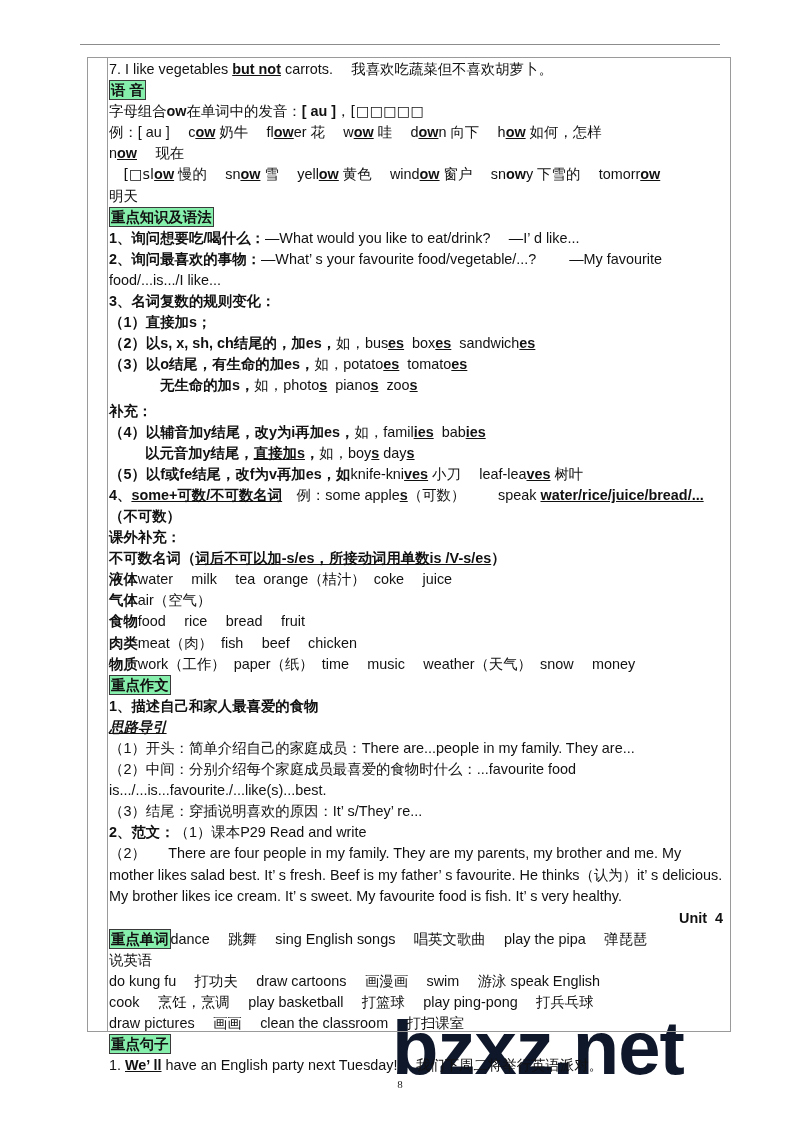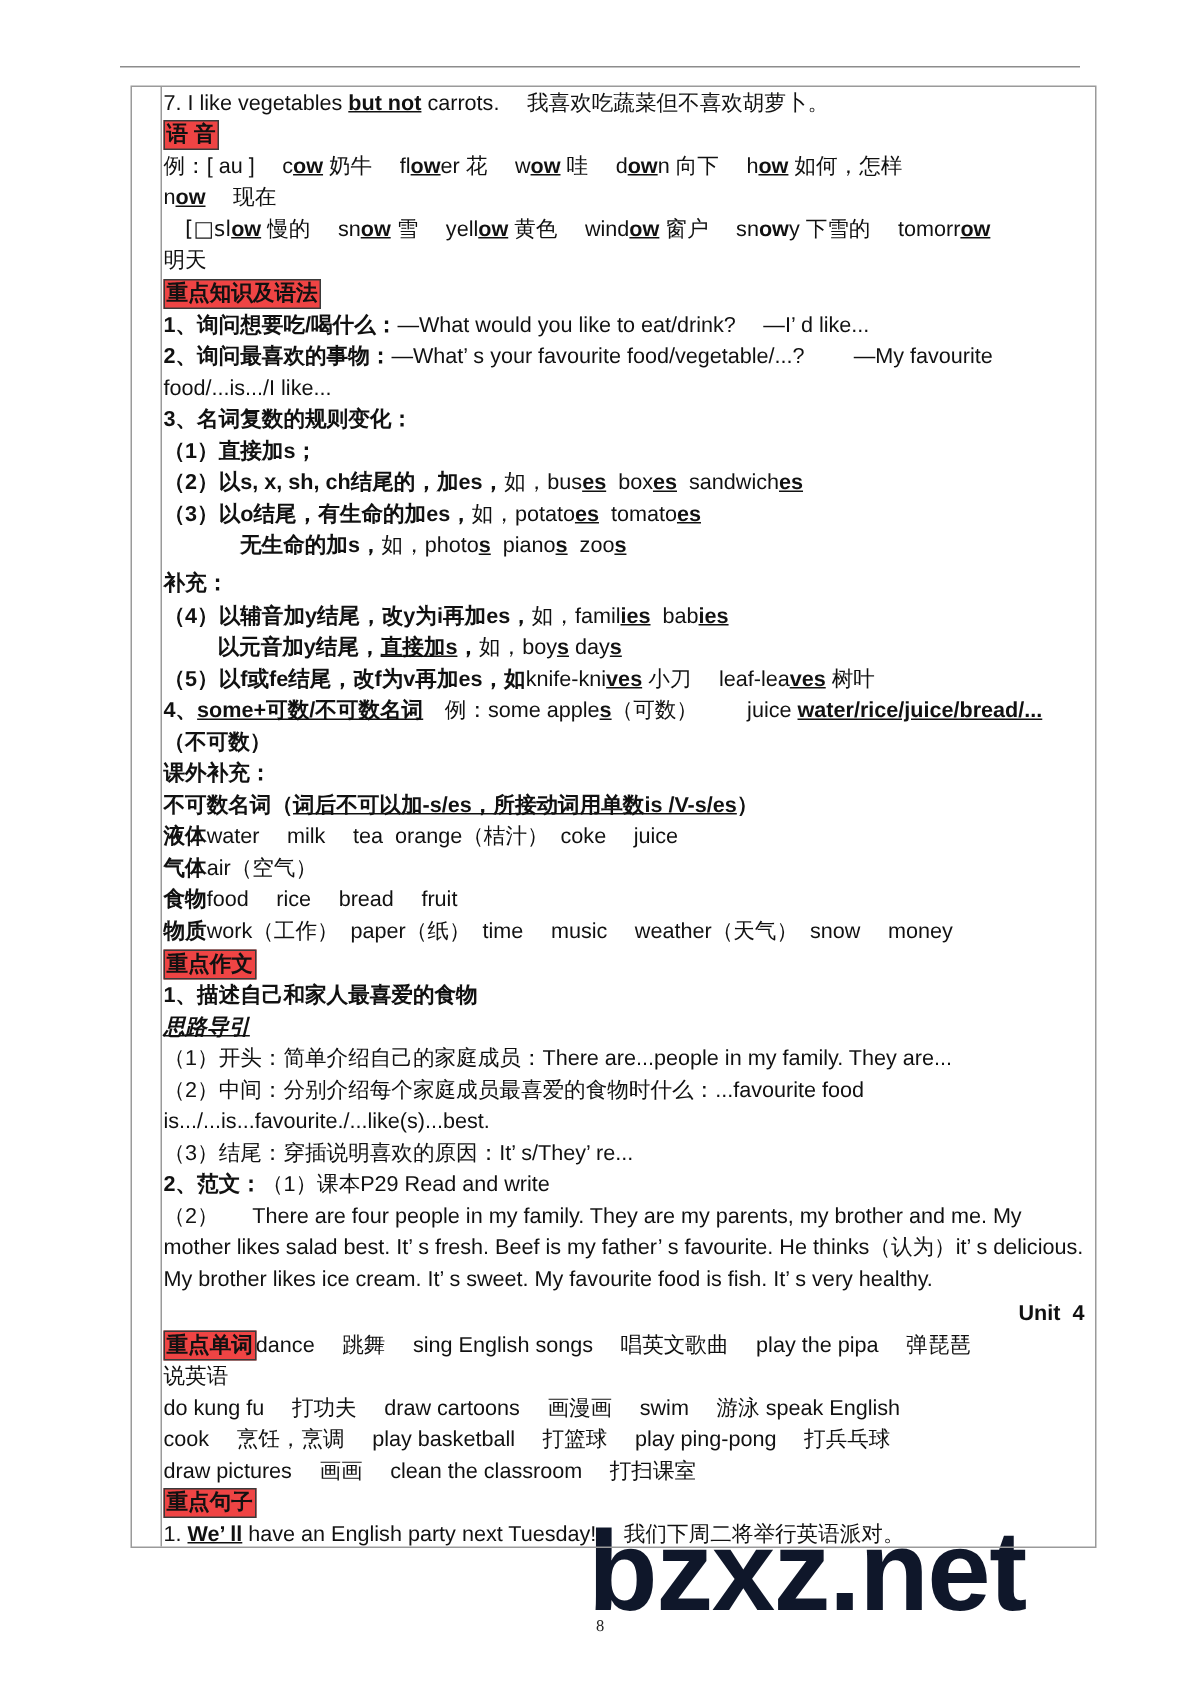--- a/index.html
+++ b/index.html
@@ -97,21 +97,21 @@
   }
 
   
   b, .b { font-weight: bold; }
   .bu  { font-weight: bold; text-decoration: underline; }
   .biu { font-weight: bold; font-style: italic; text-decoration: underline; }
 
   
   .chip {
     display: inline-block;
-    background: #ef4444;
+    background: #86efac;
     border: 1px solid #3a3a3a;
     font-weight: bold;
     padding: 0 1px;
     line-height: 18px;
     margin: 0;
   }
 
   .centered { text-align: right; }
   .tofu { font-family: "DejaVu Sans", sans-serif; }
 </style>
@@ -126,20 +126,21 @@
 
   <div class="content-frame">
     <div class="inner-rule"></div>
 
     <div class="doc-body">
 
       <div class="ln"><span>7. I like vegetables </span><span class="bu">but not</span><span> carrots.　 我喜欢吃蔬菜但不喜欢胡萝卜。</span></div>
 
       <div class="ln"><span class="chip">语 音</span></div>
 
+      <div class="ln"><span>字母组合</span><b>ow</b><span>在单词中的发音：</span><b>[ au ]</b><span class="tofu">，[□□□□□</span></div>
 
       <div class="ln"><span>例：[ au ]　 c</span><span class="bu">ow</span><span> 奶牛　 fl</span><span class="bu">ow</span><span>er 花　 w</span><span class="bu">ow</span><span> 哇　 d</span><span class="bu">ow</span><span>n 向下　 h</span><span class="bu">ow</span><span> 如何，怎样</span></div>
 
       <div class="ln"><span>n</span><span class="bu">ow</span><span>　 现在</span></div>
 
       <div class="ln"><span class="tofu">　[□sl</span><span class="bu">ow</span><span> 慢的　 sn</span><span class="bu">ow</span><span> 雪　 yell</span><span class="bu">ow</span><span> 黄色　 wind</span><span class="bu">ow</span><span> 窗户　 sn</span><span class="b">ow</span><span>y 下雪的　 tomorr</span><span class="bu">ow</span></div>
 
       <div class="ln">明天</div>
 
       <div class="ln"><span class="chip">重点知识及语法</span></div>
@@ -159,29 +160,30 @@
       <div class="ln" style="padding-left:51px"><b>无生命的加s，</b><span>如，</span><span>photo</span><span class="bu">s</span>&nbsp;&nbsp;<span>piano</span><span class="bu">s</span>&nbsp;&nbsp;<span>zoo</span><span class="bu">s</span></div>
 
       <div class="ln" style="margin-top:4px"><b>补充：</b></div>
 
       <div class="ln"><b>（4）以辅音加y结尾，改y为i再加es，</b><span>如，</span><span>famil</span><span class="bu">ies</span>&nbsp;&nbsp;<span>bab</span><span class="bu">ies</span></div>
 
       <div class="ln" style="padding-left:36px"><b>以元音加y结尾，</b><span class="bu">直接加s</span><b>，</b><span>如，</span><span>boy</span><span class="bu">s</span>&nbsp;<span>day</span><span class="bu">s</span></div>
 
       <div class="ln"><b>（5）以f或fe结尾，改f为v再加es，如</b><span>knife-kni</span><span class="bu">ves</span><span> 小刀　 </span><span>leaf-lea</span><span class="bu">ves</span><span> 树叶</span></div>
 
-      <div class="ln"><b>4、</b><span class="bu">some+可数/不可数名词</span><span>　例：some apple</span><span class="bu">s</span><span>（可数）　　 juice </span><span class="bu">water/rice/juice/bread/...</span><b>（不可数）</b></div>
+      <div class="ln"><b>4、</b><span class="bu">some+可数/不可数名词</span><span>　例：some apple</span><span class="bu">s</span><span>（可数）　　 speak </span><span class="bu">water/rice/juice/bread/...</span><b>（不可数）</b></div>
 
       <div class="ln"><b>课外补充：</b></div>
 
       <div class="ln"><b>不可数名词（</b><span class="bu">词后不可以加-s/es，所接动词用单数is /V-s/es</span><b>）</b></div>
 
       <div class="ln"><b>液体</b><span>water　 milk　 tea  orange（桔汁）  coke　 juice</span></div>
       <div class="ln"><b>气体</b><span>air（空气）</span></div>
       <div class="ln"><b>食物</b><span>food　 rice　 bread　 fruit</span></div>
+      <div class="ln"><b>肉类</b><span>meat（肉）  fish　 beef　 chicken</span></div>
       <div class="ln"><b>物质</b><span>work（工作）  paper（纸）  time　 music　 weather（天气）  snow　 money</span></div>
 
       <div class="ln"><span class="chip">重点作文</span></div>
 
       <div class="ln"><b>1、描述自己和家人最喜爱的食物</b></div>
 
       <div class="ln"><span class="biu">思路导引</span></div>
 
       <div class="ln">（1）开头：简单介绍自己的家庭成员：There are...people in my family. They are...</div>
       <div class="ln">（2）中间：分别介绍每个家庭成员最喜爱的食物时什么：...favourite food is.../...is...favourite./...like(s)...best.</div>

